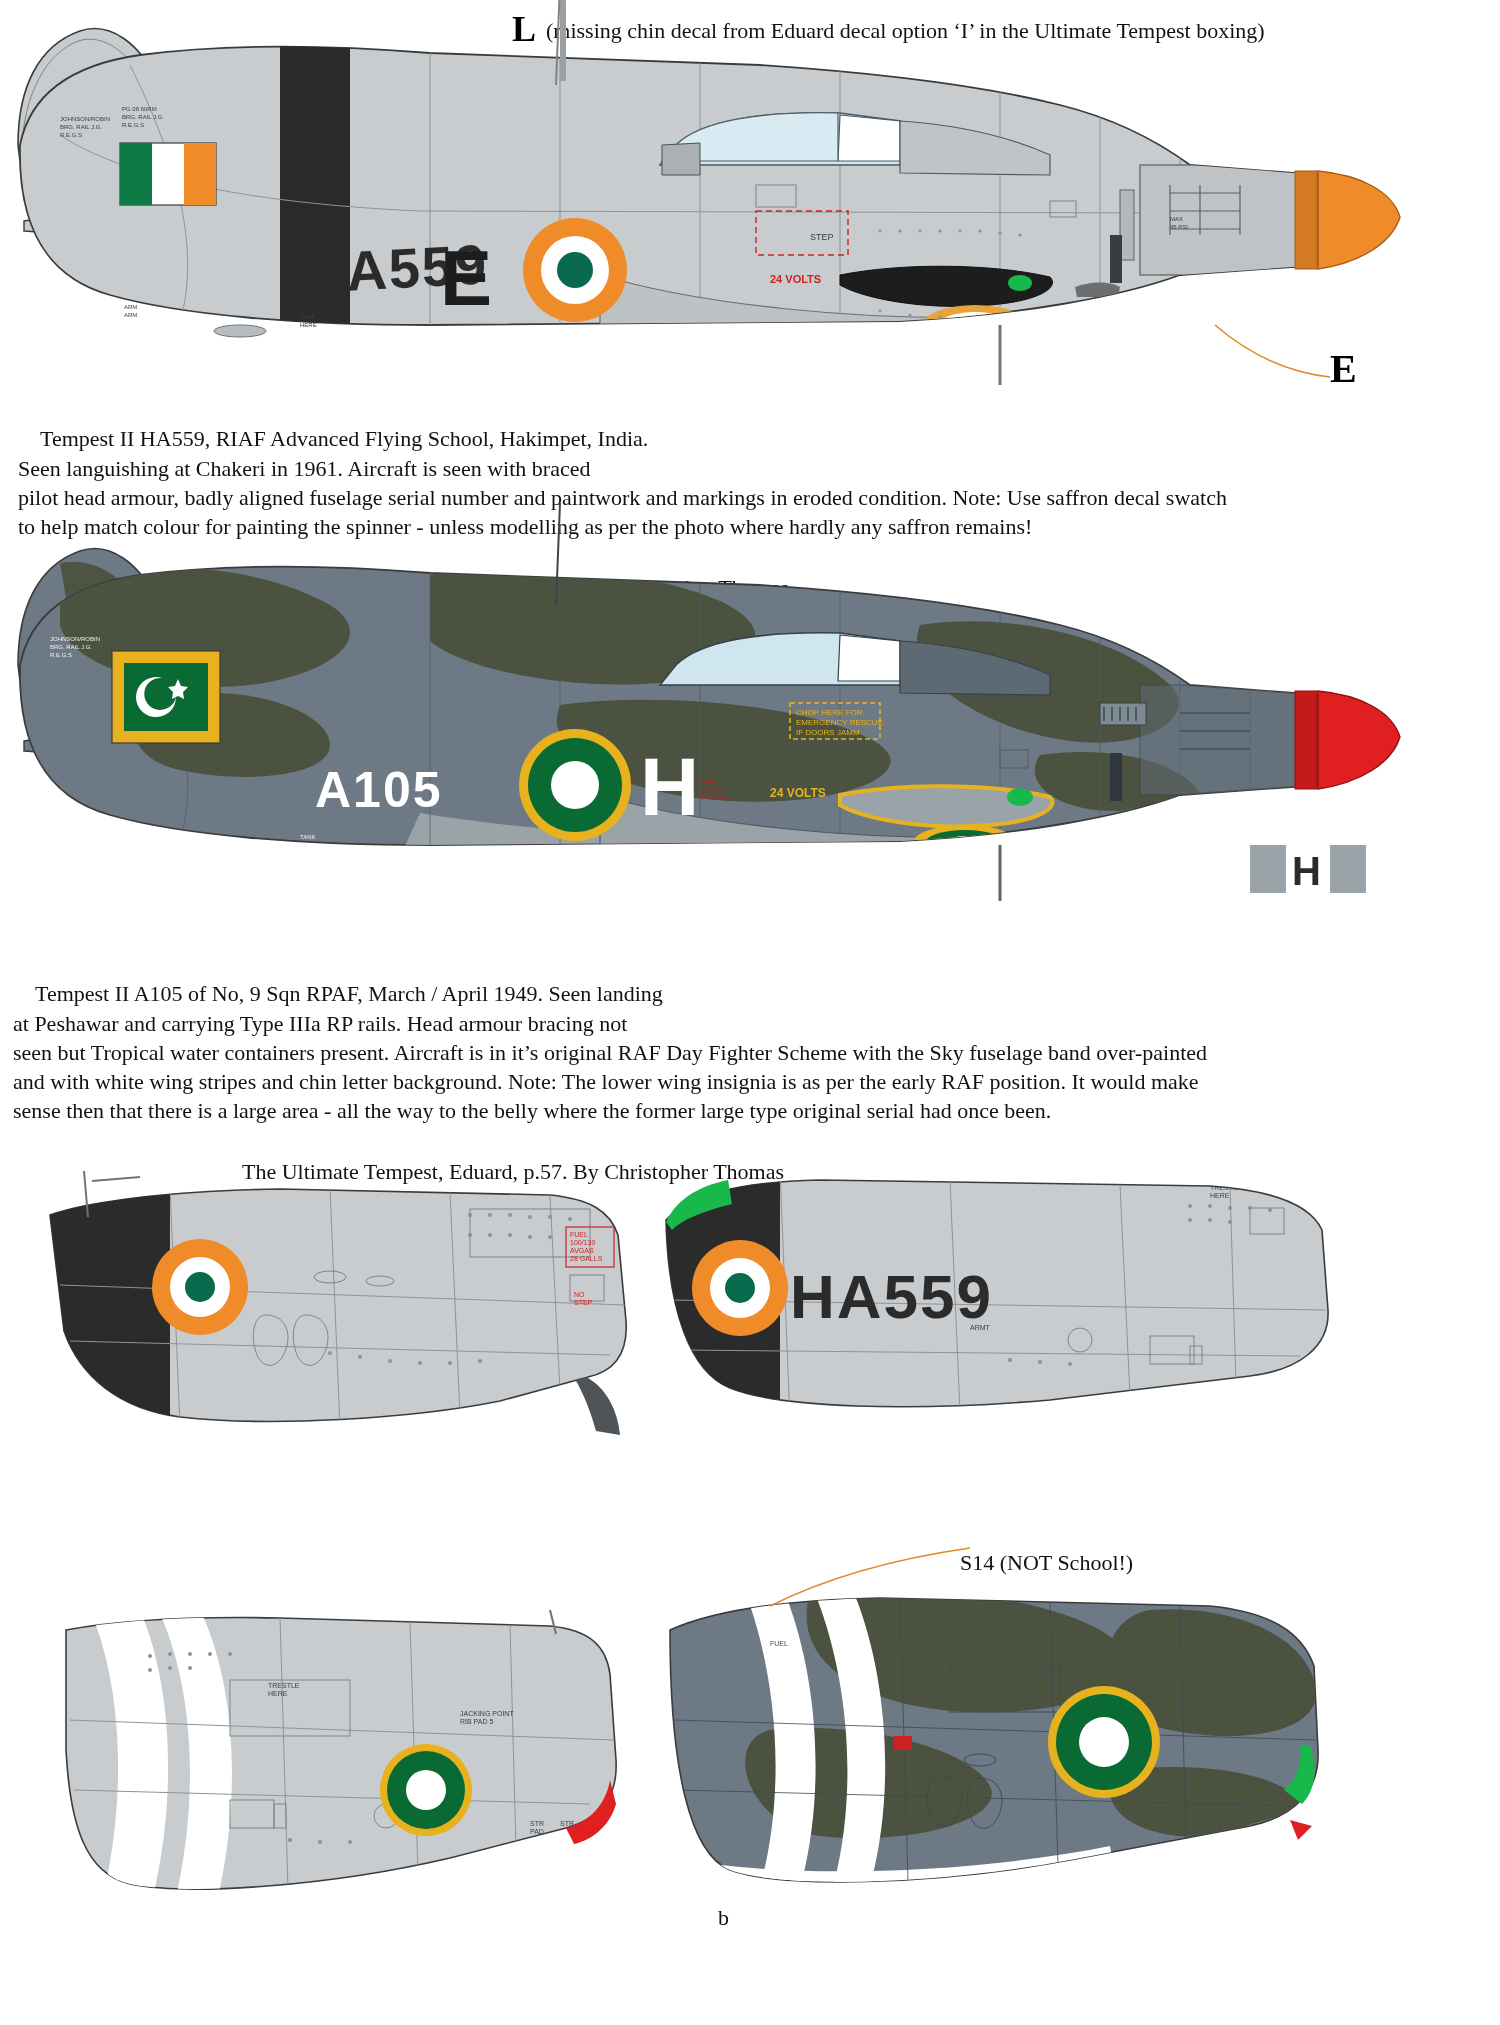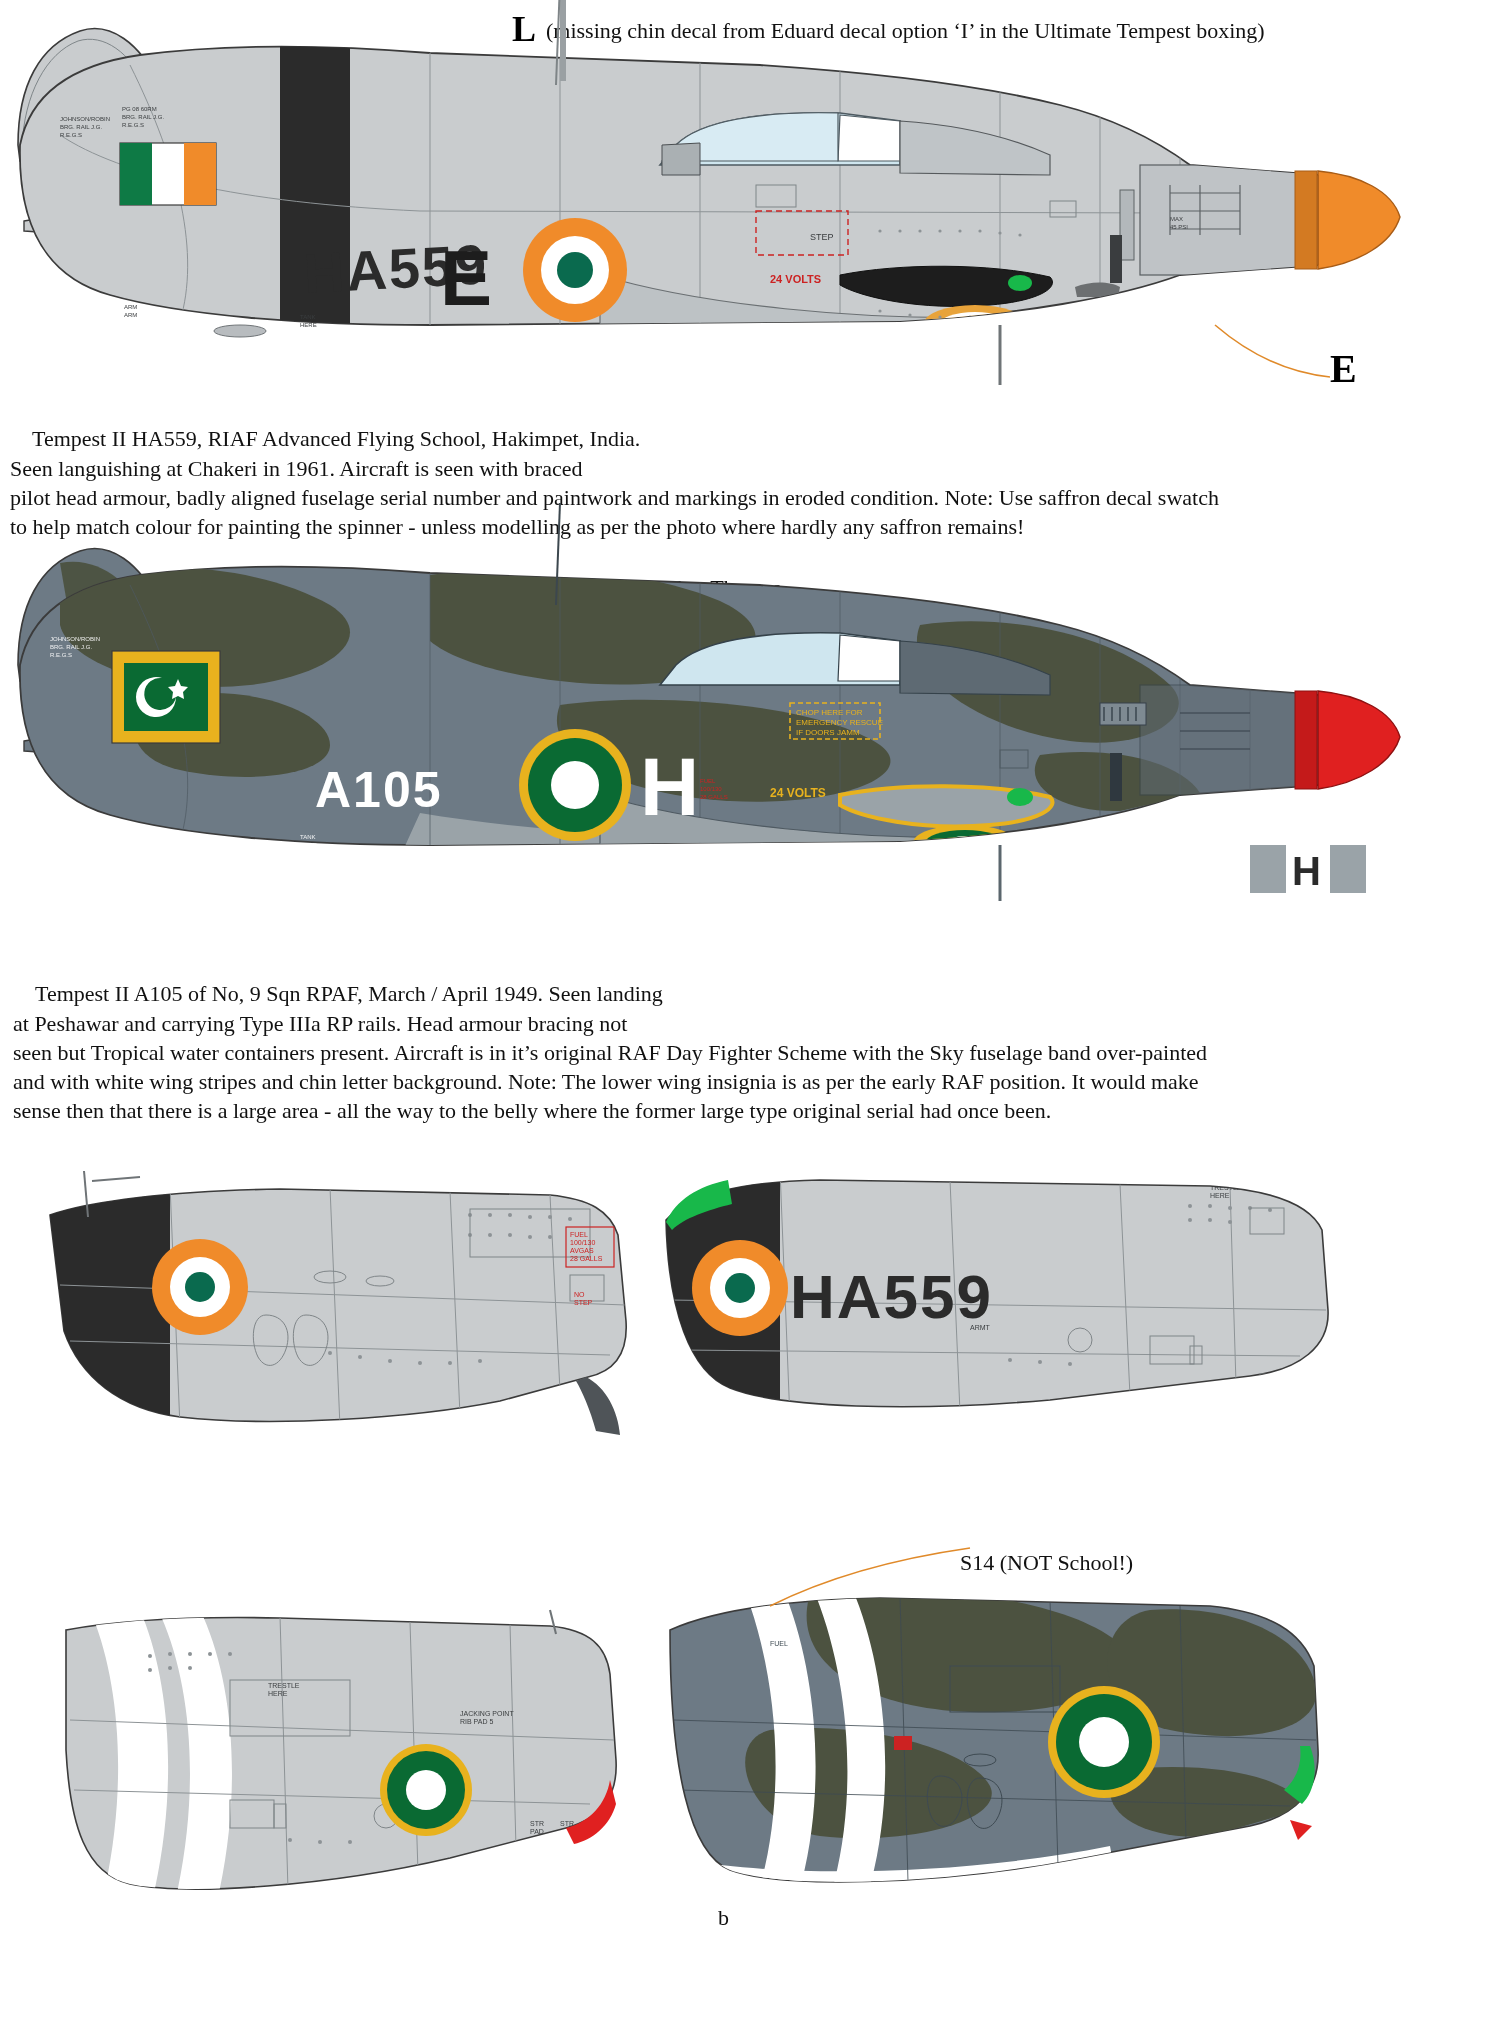--- a/index.html
+++ b/index.html
@@ -59,21 +59,21 @@
   
   .profile {
     position: absolute;
   }
   #profile1 { left: 0px; top: 25px; width: 1430px; height: 360px; }
   #profile2 { left: 0px; top: 545px; width: 1430px; height: 360px; }
 
   svg { display: block; overflow: visible; }
 
   
-  #cap1 { left: 10px; top: 395px; width: 1460px; }
+  #cap1 { left: 18px; top: 395px; width: 1460px; }
   #cap2 { left: 13px; top: 950px; width: 1460px; }
   .cap-credit {
     display: block;
     text-align: center;
     width: 1000px;
     margin-top: 2px;
   }
 
   
   #wingTL { left: 30px;  top: 1165px; }
@@ -402,20 +402,21 @@
       </g>
     </svg>
   </div>
 
   <div class="note" id="cap2">
     <span>Tempest II A105 of No, 9 Sqn RPAF, March / April 1949. Seen landing
 at Peshawar and carrying Type IIIa RP rails. Head armour bracing not
 seen but Tropical water containers present. Aircraft is in it’s original RAF Day Fighter Scheme with the Sky fuselage band over-painted
 and with white wing stripes and chin letter background. Note: The lower wing insignia is as per the early RAF position. It would make
 sense then that there is a large area - all the way to the belly where the former large type original serial had once been.</span>
+    <span class="cap-credit credit">The Ultimate Tempest, Eduard, p.57. By Christopher Thomas</span>
   </div>
 
   <div class="profile" id="wingTL">
     <svg width="660" height="360" viewBox="0 0 660 360">
       <defs>
         <clipPath id="wTL">
           <path d="M20,50 C60,36 140,26 250,24 L520,30 C560,34 580,46 588,70
                    L596,156 C598,186 586,206 558,212 L470,236
                    C380,254 240,262 150,252 C90,244 50,212 34,166 Z"></path>
         </clipPath>

